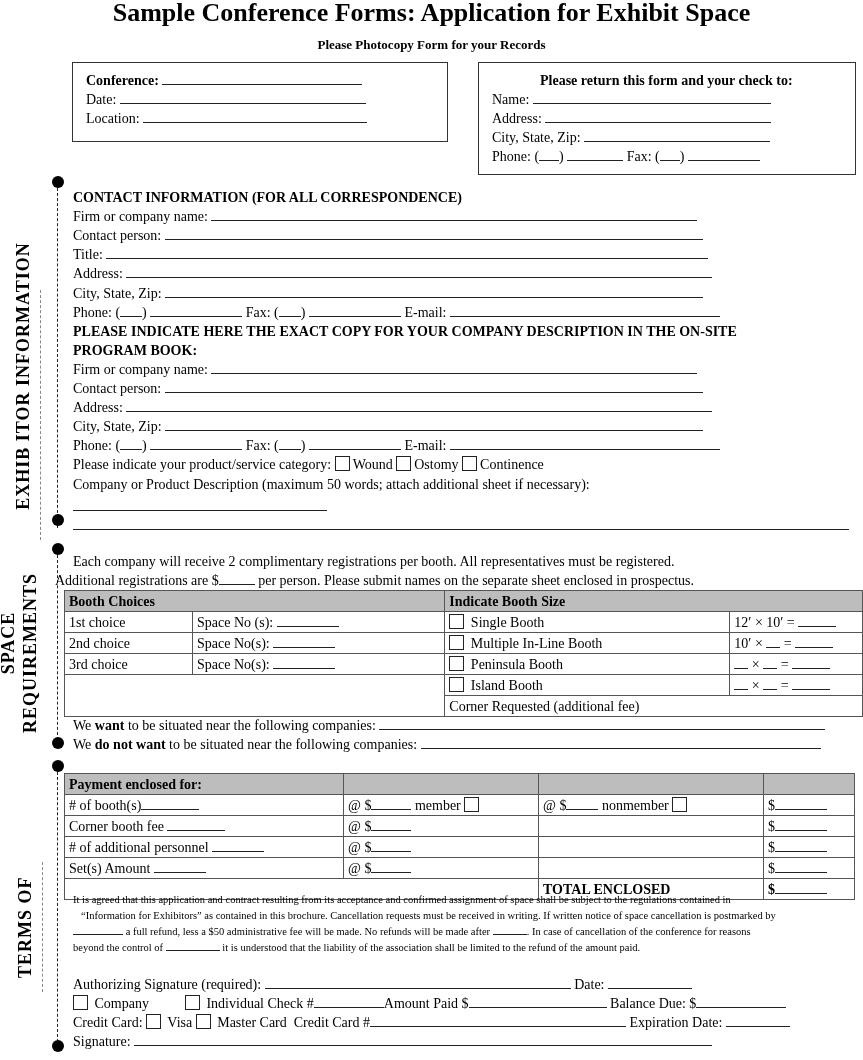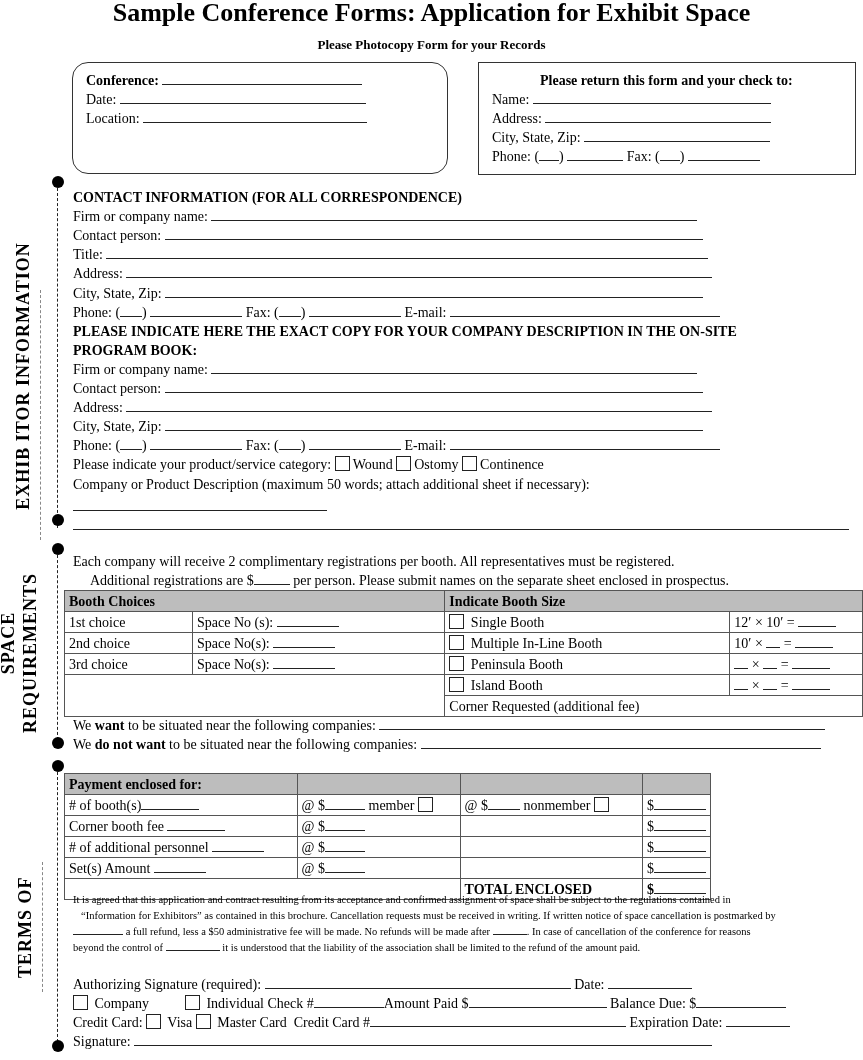--- a/index.html
+++ b/index.html
@@ -21,21 +21,21 @@
   table.grid td { border: 1.5px solid #555; padding: 0 4px; height: 21px; white-space: nowrap; vertical-align: middle; }
   table.grid tr.head td { background: #bdbdbd; font-weight: bold; }
   .terms { font-size: 10.5px; line-height: 16px; }
 </style>
 </head>
 <body>
 
 <div class="abs title">Sample Conference Forms: Application for Exhibit Space</div>
 <div class="abs subtitle">Please Photocopy Form for your Records</div>
 
-<div class="abs box" style="left:72px; top:62px; width:376px; height:112px;border-radius:16px;">
+<div class="abs box" style="left:72px; top:62px; width:376px; height:80px;">
   <div class="row" style="left:13px; top:8px;"><span class="bold">Conference:</span> <span class="line" style="width:200px;"></span></div>
   <div class="row" style="left:13px; top:27px;"><span>Date:</span> <span class="line" style="width:246px;"></span></div>
   <div class="row" style="left:13px; top:46px;"><span>Location:</span> <span class="line" style="width:224px;"></span></div>
 </div>
 
 <div class="abs box" style="left:478px; top:62px; width:378px; height:113px;">
   <div class="row bold" style="left:13px; top:8px;margin-left:48px;">Please return this form and your check to:</div>
   <div class="row" style="left:13px; top:27px;"><span>Name:</span> <span class="line" style="width:238px;"></span></div>
   <div class="row" style="left:13px; top:46px;"><span>Address:</span> <span class="line" style="width:226px;"></span></div>
   <div class="row" style="left:13px; top:65px;"><span>City, State, Zip:</span> <span class="line" style="width:186px;"></span></div>
@@ -78,21 +78,21 @@
   <span>Please indicate your product/service category:</span>
   <span class="cb"></span><span>Wound</span>
   <span class="cb"></span><span>Ostomy</span>
   <span class="cb"></span><span>Continence</span>
 </div>
 <div class="row" style="left:73px; top:475px;">Company or Product Description (maximum 50 words; attach additional sheet if necessary):</div>
 <div class="abs" style="left:73px; top:510px; width:254px; border-bottom:1px solid #222;"></div>
 <div class="abs" style="left:73px; top:529px; width:776px; border-bottom:1px solid #222;"></div>
 
 <div class="row" style="left:73px; top:552px;">Each company will receive 2  complimentary registrations per booth. All representatives must be registered.</div>
-<div class="row" style="left:90px; top:571px;"><span>Additional registrations are $</span><span class="line" style="width:36px;"></span><span> per person. Please submit names on the separate sheet enclosed in prospectus.</span></div>
+<div class="row" style="left:55px; top:571px;"><span>Additional registrations are $</span><span class="line" style="width:36px;"></span><span> per person. Please submit names on the separate sheet enclosed in prospectus.</span></div>
 
 <table class="grid" style="left:64px; top:590px; width:799px;">
   <tbody>
       <tr class="head">
     <td colspan="2" style="width:339px;">Booth Choices</td>
     <td colspan="2">Indicate Booth Size</td>
   </tr>
   <tr>
     <td style="width:128px;">1st choice</td>
     <td><span>Space No (s):</span> <span class="line" style="width:62px;"></span></td>
@@ -118,21 +118,21 @@
   </tr>
   <tr>
     <td colspan="2">Corner Requested (additional fee)</td>
   </tr>
 </tbody>
   </table>
 
 <div class="row" style="left:73px; top:716px;"><span>We </span><b>want</b><span> to be situated near the following companies:</span> <span class="line" style="width:446px;"></span></div>
 <div class="row" style="left:73px; top:735px;"><span>We </span><b>do not want</b><span> to be situated near the following companies:</span> <span class="line" style="width:400px;"></span></div>
 
-<table class="grid" style="left:64px; top:773px; width:647px;">
+<table class="grid" style="left:64px; top:773px; width:791px;">
   <tbody>
       <tr class="head">
     <td style="width:279px;">Payment enclosed for:</td>
     <td style="width:195px;"></td>
     <td style="width:225px;"></td>
     <td></td>
   </tr>
   <tr>
     <td><span># of booth(s)</span><span class="line" style="width:58px;"></span></td>
     <td><span>@ $</span><span class="line" style="width:40px;"></span> <span>member</span> <span class="cb"></span></td>

